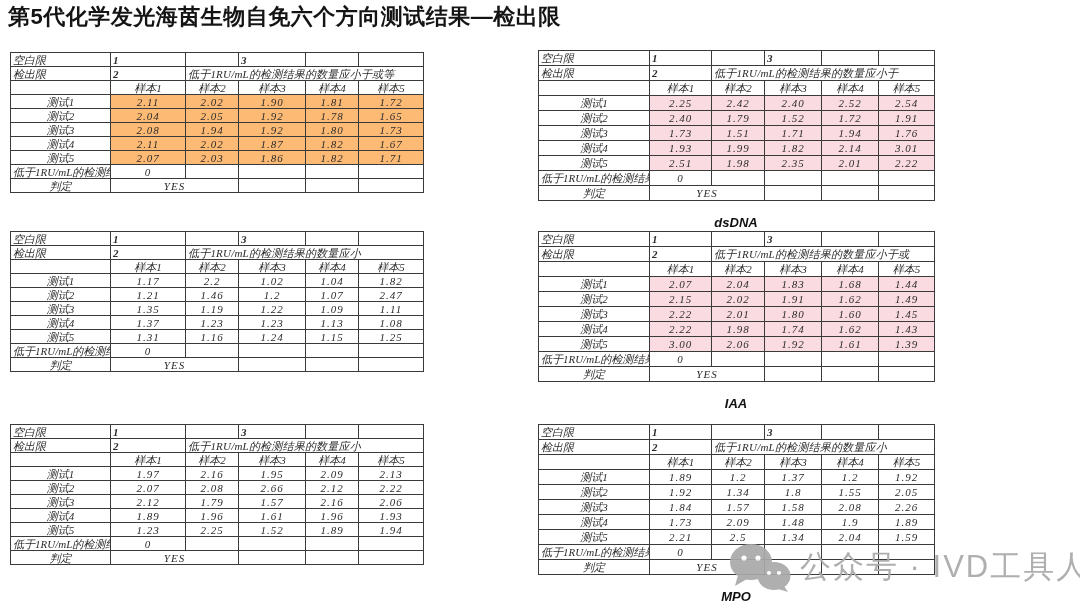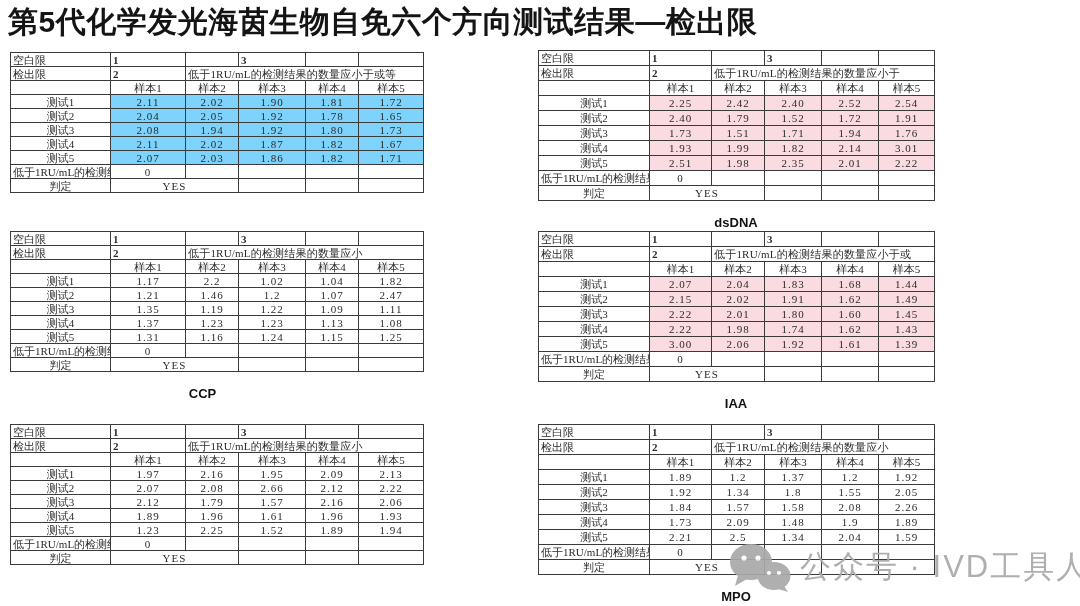--- a/index.html
+++ b/index.html
@@ -3,24 +3,24 @@
 <meta charset="utf-8">
 <style>
   * { box-sizing: border-box; }
   html,body { margin:0; padding:0; }
   body {
     width:1080px; height:606px; position:relative; overflow:hidden;
     background:#ffffff; font-family:"Liberation Sans", sans-serif;
   }
   .page-title {
     position:absolute; left:8px; top:2px; margin:0;
-    font-size:30px; font-weight:bold; color:#141414; letter-spacing:0.5px;
+    font-size:22px; font-weight:bold; color:#141414; letter-spacing:0.5px;
     font-family:"Liberation Sans", sans-serif; white-space:nowrap;
   }
-  .slot { position:absolute; }
+  .slot { position:absolute;font-style:italic; }
   #slot-0 { left:10px;  top:52px;  }
   #slot-1 { left:538px; top:50px;  }
   #slot-2 { left:10px;  top:231px; }
   #slot-3 { left:538px; top:231px; }
   #slot-4 { left:10px;  top:424px; }
   #slot-5 { left:538px; top:424px; }
 
   table.results { border-collapse:collapse; table-layout:fixed; }
   .variant-left  table.results { width:413px; }
   .variant-right table.results { width:396px; }
@@ -32,21 +32,21 @@
   }
   .variant-left  table.results td { height:14px; }
   .variant-right table.results td { height:15px; }
 
   td.lab  { text-align:left; }
   td.ctr  { text-align:center; }
   td.num  { text-align:center; color:#3d3d3d; letter-spacing:1px; }
   td.bsans{ font-family:"Liberation Sans",sans-serif; font-weight:bold; font-size:11px; color:#1c1c1c; text-align:left; }
   td.sans { font-family:"Liberation Sans",sans-serif; font-size:11px; color:#1c1c1c; text-align:center; letter-spacing:1px; }
   td.crit { font-size:12px; letter-spacing:0.2px; }
-  td.hl-cyan { background:#7dd3fc; }
+  td.hl-cyan { background:#fdba74; }
   td.hl-pink { background:#fadbe1; }
 
   .caption {
     margin-top:14px; text-align:center; font-weight:bold; font-size:13px;
     color:#111; font-family:"Liberation Sans",sans-serif;
   }
   .variant-left .caption { width:385px; }
   .variant-right .caption { width:396px; }
 
   .watermark {
@@ -327,21 +327,20 @@
         </tr>
         <tr>
           <td class="ctr">判定</td>
           <td class="sans" colspan="2">YES</td>
           <td></td>
           <td></td>
           <td></td>
         </tr>
       </tbody>
     </table>
-    <div class="caption">CCP</div>
   </div>
 <div id="slot-3" class="slot variant-right">
     <table class="results">
       <colgroup>
         <col style="width: 111px;">
         <col style="width: 62px;">
         <col style="width: 53px;">
         <col style="width: 57px;">
         <col style="width: 57px;">
         <col style="width: 56px;">

